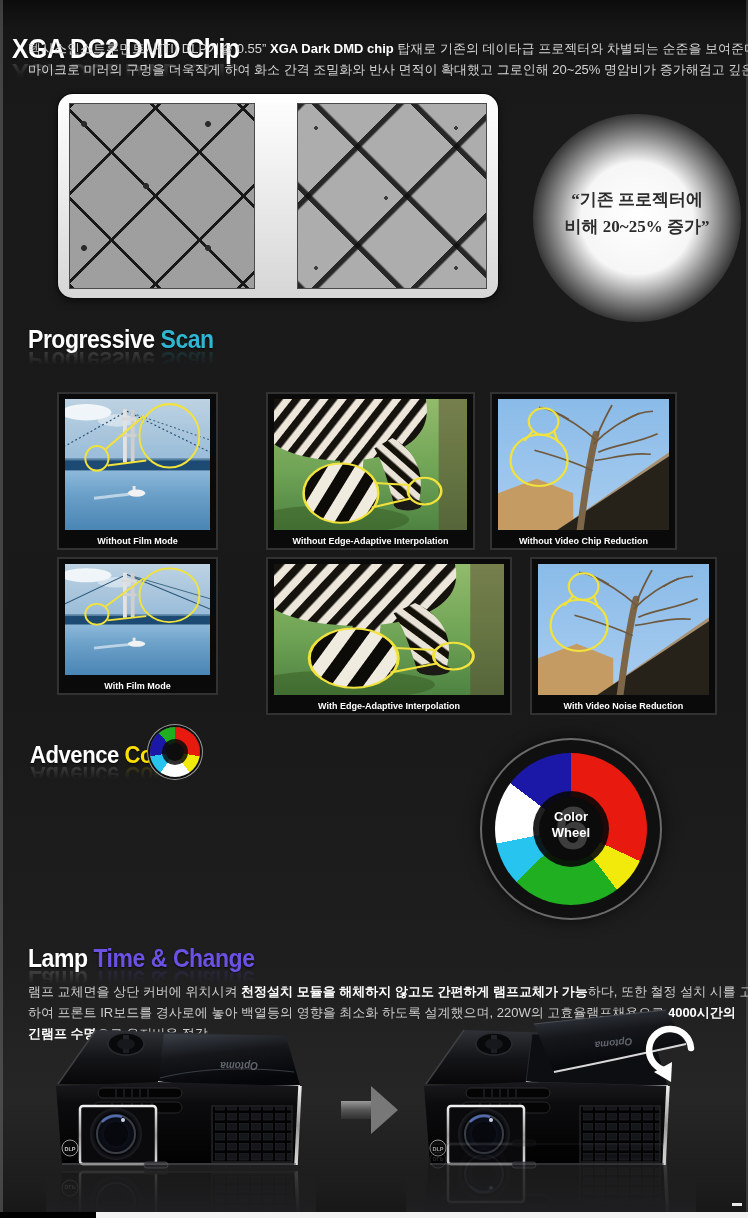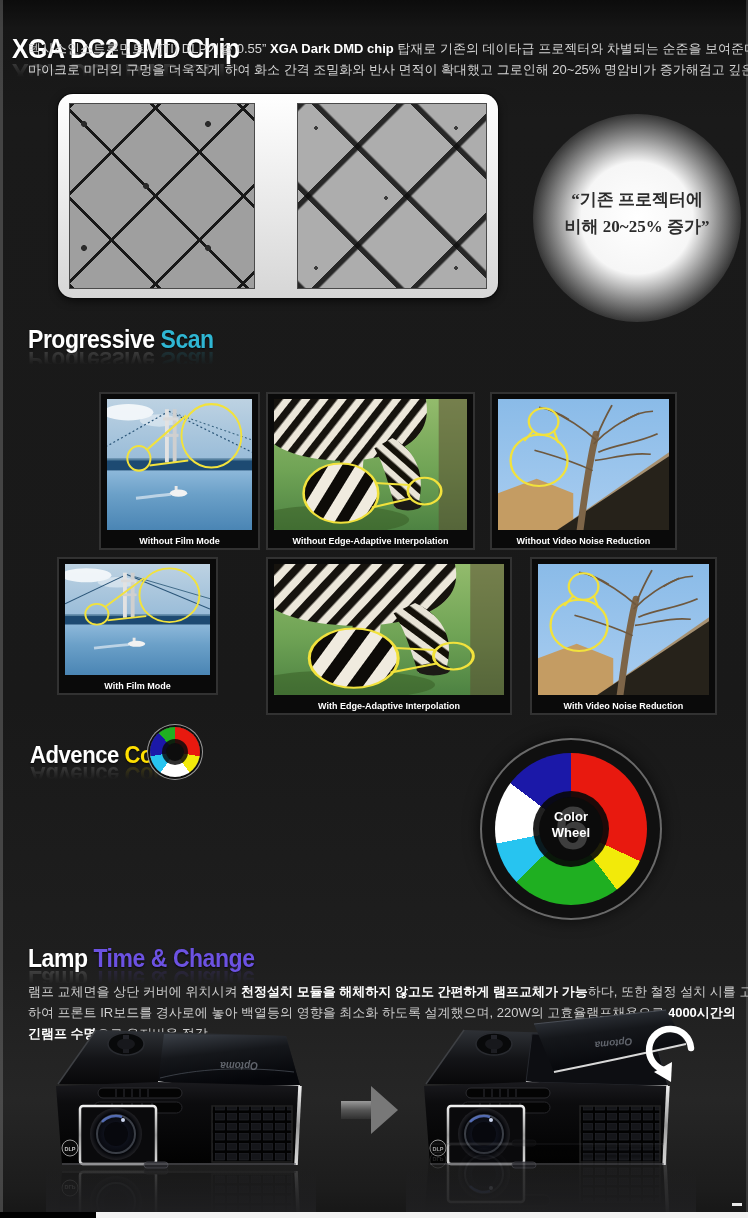--- a/index.html
+++ b/index.html
@@ -53,21 +53,21 @@
     background:radial-gradient(circle,#ffffff 0%,#f6f6f6 38%,rgba(240,240,240,.55) 55%,rgba(200,200,200,.18) 70%,rgba(0,0,0,0) 78%);}
   .glow .q{position:absolute;left:0;top:72px;width:100%;text-align:center;
     font-family:"Liberation Serif",serif;font-weight:700;font-size:17px;line-height:27px;color:#2c2c2c;}
   
   .frame{position:absolute;background:#0a0a0a;border:2px solid #323232;box-sizing:border-box;
     padding:5px 6px 18px 6px;}
   .frame .ph{position:relative;width:100%;height:100%;overflow:hidden;background:#000;}
   .frame svg.photo{position:absolute;inset:0;width:100%;height:100%;}
   .frame .cap{position:absolute;left:0;bottom:2px;width:100%;text-align:center;
     color:#fff;font-weight:700;font-size:9px;letter-spacing:0;white-space:nowrap;}
-  .f1{left:57px;top:392px;width:161px;height:158px;margin-left:42px;}
+  .f1{left:57px;top:392px;width:161px;height:158px;}
   .f2{left:266px;top:392px;width:209px;height:158px;}
   .f3{left:490px;top:392px;width:187px;height:158px;}
   .f4{left:57px;top:557px;width:161px;height:138px;}
   .f5{left:266px;top:557px;width:246px;height:158px;}
   .f6{left:490px;top:557px;width:187px;height:158px;margin-left:40px;}
   .co{stroke:#f2e23c;stroke-width:2;fill:none;}
   .v-without .detail{stroke-dasharray:2 2.5;}
   
   .cw-icon{position:absolute;left:150px;top:727px;width:50px;height:50px;border-radius:50%;
     background:conic-gradient(#e8190f 0 100deg,#f2ea0a 100deg 145deg,#ffffff 145deg 215deg,#27c4f0 215deg 260deg,#1b18a8 260deg 320deg,#1faf21 320deg 360deg);
@@ -265,21 +265,21 @@
           <path d="M87,36 C92,22 96,14 100,6"></path>
           <path d="M110,22 C118,16 128,12 136,12"></path>
           <path d="M62,20 C54,14 46,10 36,8"></path>
         </g>
         <circle cx="40" cy="22" r="13" class="co"></circle>
         <circle cx="36" cy="60" r="25" class="co"></circle>
         <line x1="31" y1="31" x2="23" y2="41" class="co"></line>
         <line x1="49" y1="31" x2="53" y2="43" class="co"></line>
       </svg>
     </div>
-    <div class="cap">Without Video Noise Reduction</div>
+    <div class="cap">Without Video Chip Reduction</div>
   </div>
 
   <div class="frame f4">
     <div class="ph">
       <svg class="photo" viewBox="0 0 150 128" preserveAspectRatio="none">
         <rect width="150" height="128" fill="url(#skyG)"></rect>
         <ellipse cx="22" cy="13" rx="26" ry="8" fill="#ffffff" opacity=".8"></ellipse>
         <ellipse cx="54" cy="21" rx="20" ry="6" fill="#eef4f8" opacity=".55"></ellipse>
         <path class="detail" d="M64,12 L150,52" stroke="#2a5578" stroke-width="1.2" fill="none"></path>
         <path class="detail" d="M64,12 L0,46" stroke="#2a5578" stroke-width="1.2" fill="none"></path>

